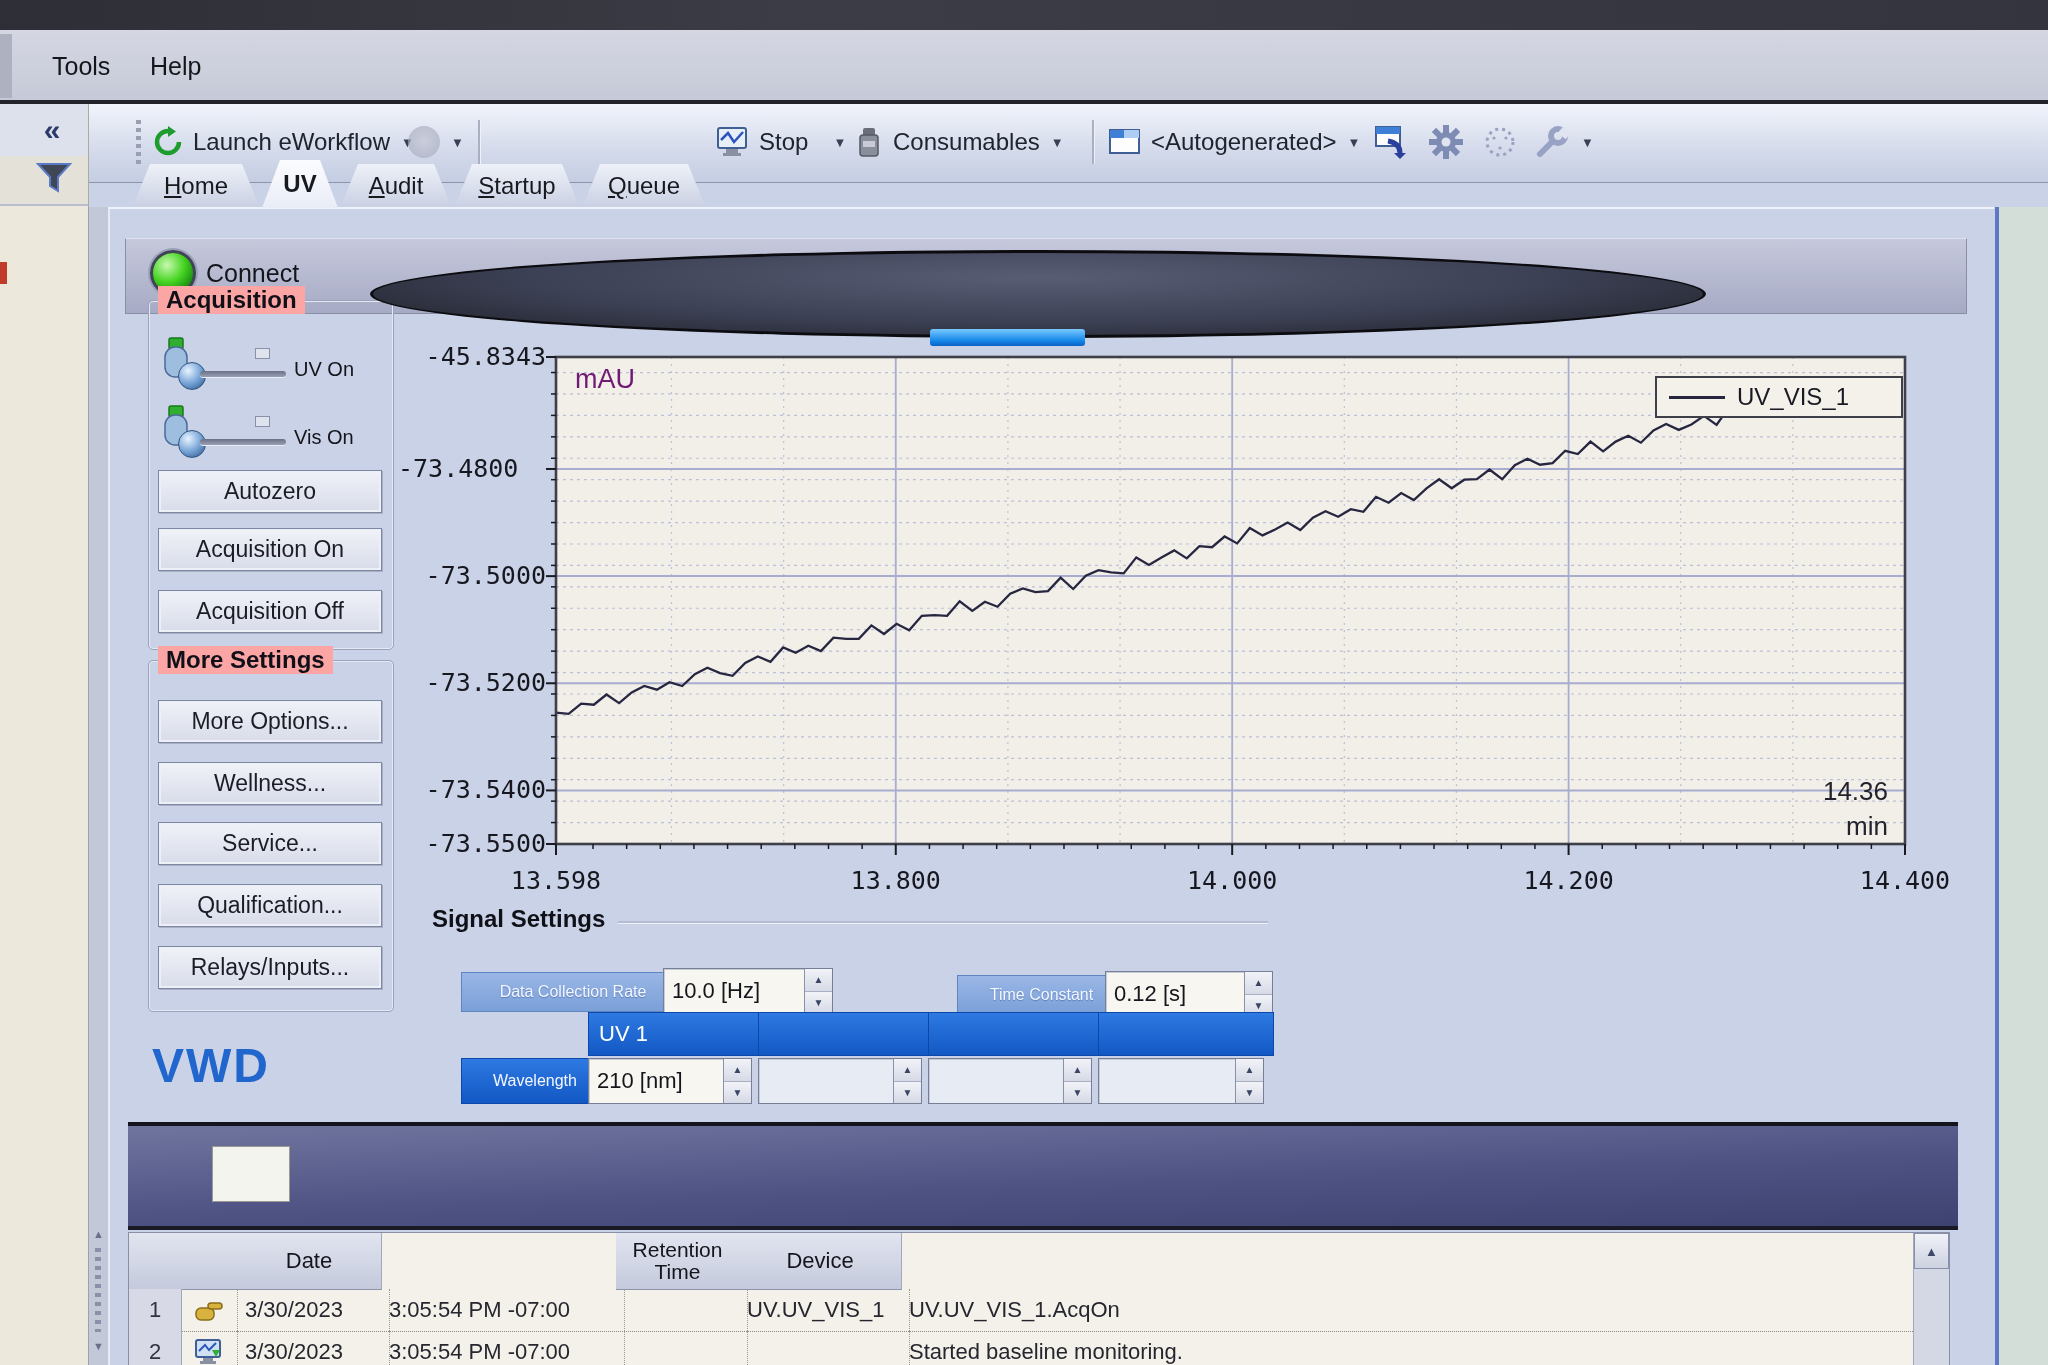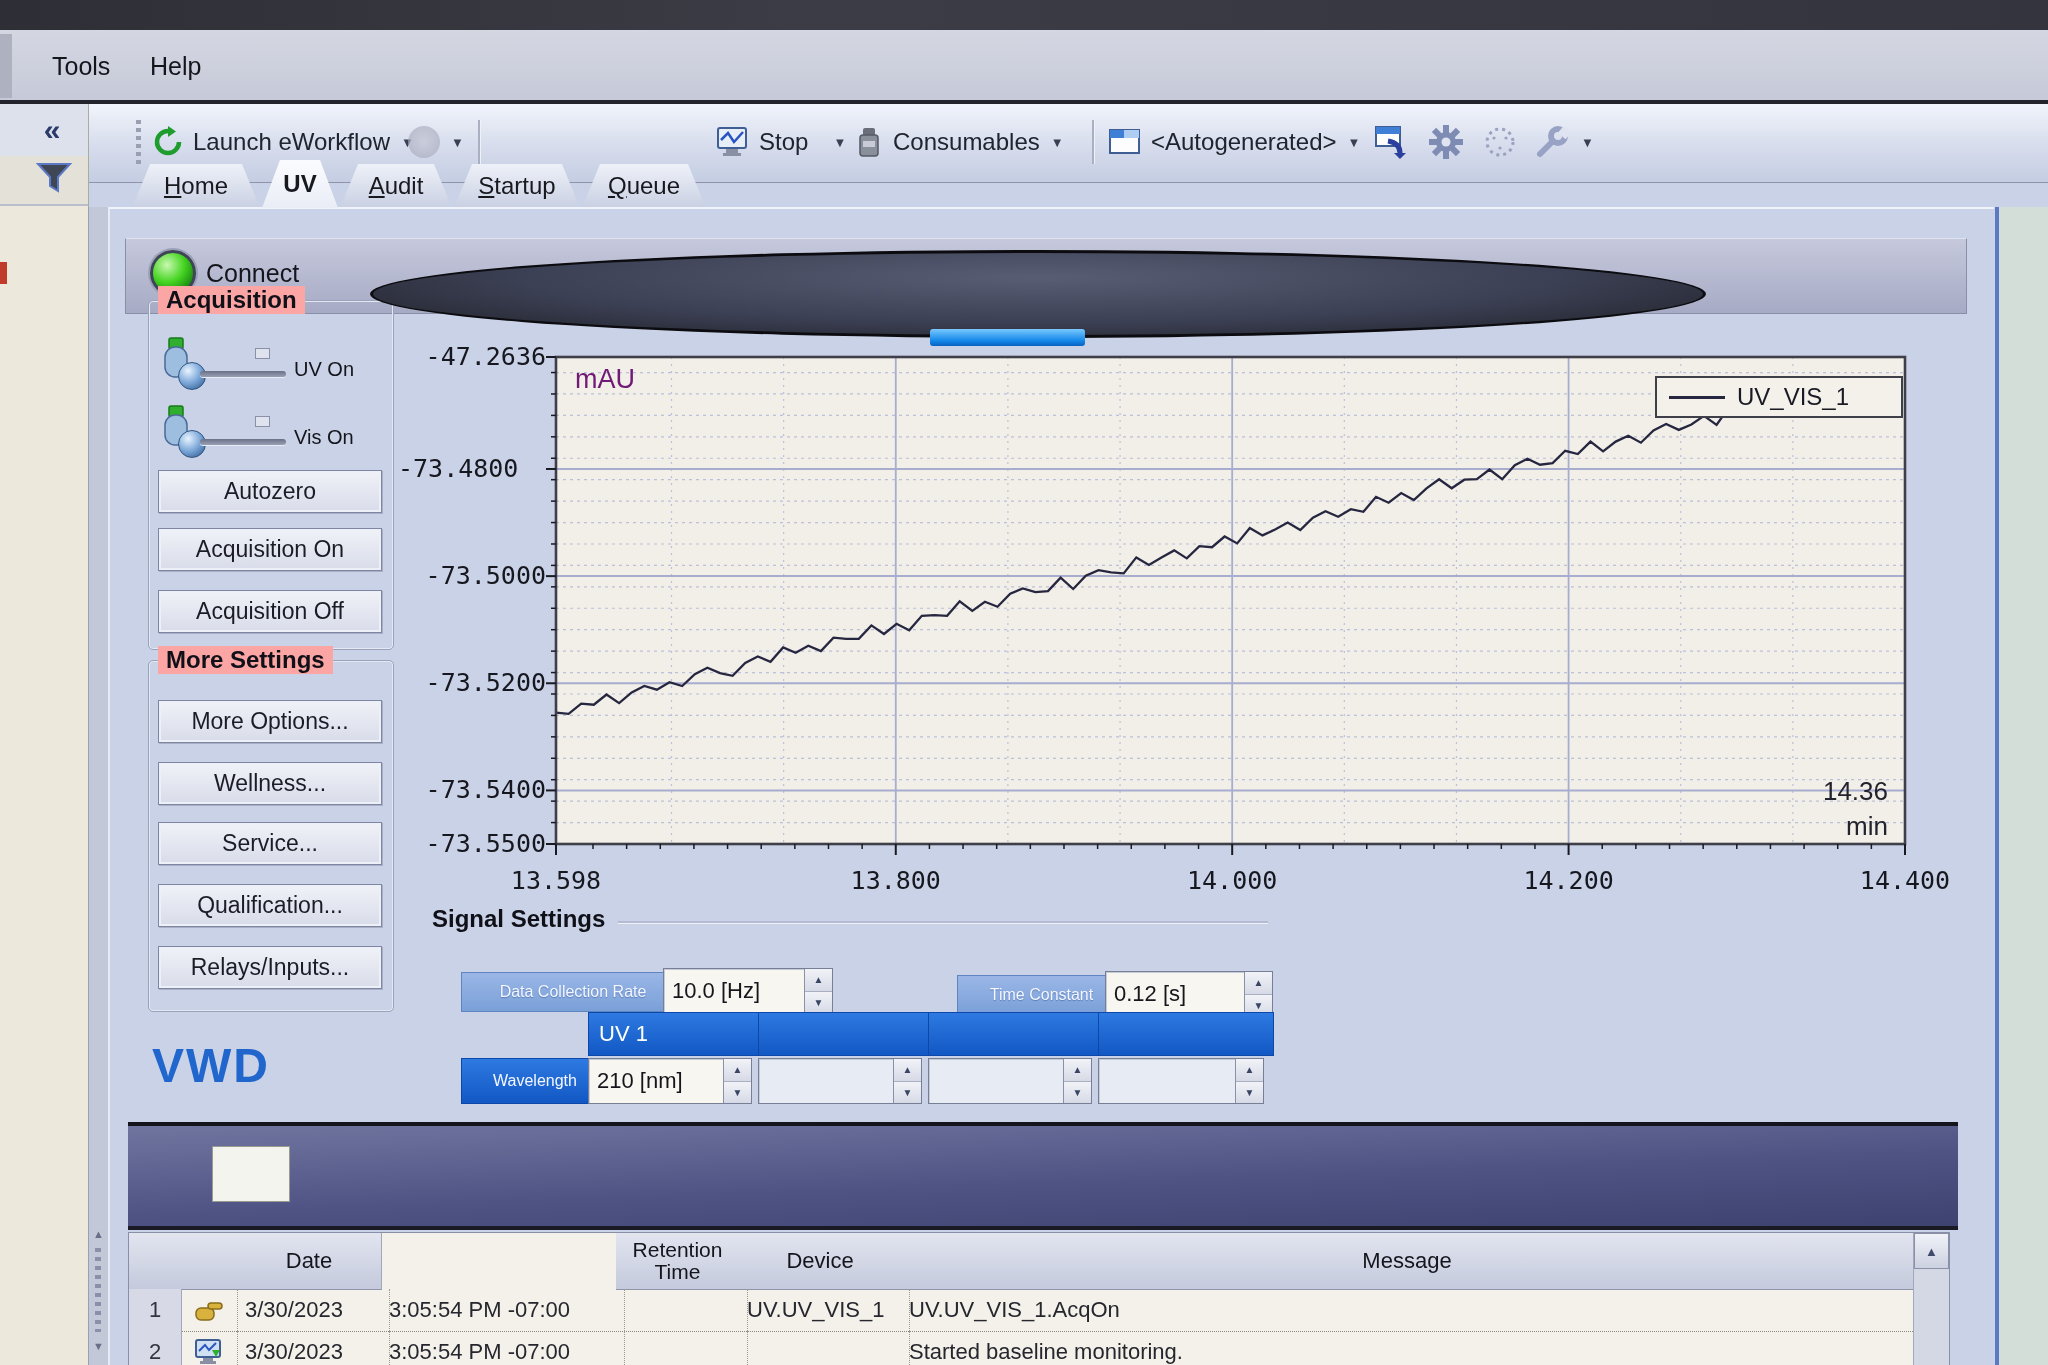--- a/index.html
+++ b/index.html
@@ -409,21 +409,21 @@
 <div class="abs" id="mau-label">mAU</div>
 <div class="abs" id="legend">
   <span class="line-sample"></span>
   <span class="leg-text">UV_VIS_1</span>
 </div>
 <div class="abs" id="cursor-box">
   <div>14.36</div>
   <div>min</div>
 </div>
 <div class="abs" id="chart-labels">
-    <div class="axis-lab" style="left: 398px; width: 148px; text-align: right; top: 342px;">-47.2636</div>
+    <div class="axis-lab" style="left: 398px; width: 148px; text-align: right; top: 342px;">-45.8343</div>
     <div class="axis-lab" style="left: 398px; width: 148px; top: 453.972px;">-73.4800</div>
     <div class="axis-lab" style="left: 398px; width: 148px; text-align: right; top: 561.123px;">-73.5000</div>
     <div class="axis-lab" style="left: 398px; width: 148px; text-align: right; top: 668.274px;">-73.5200</div>
     <div class="axis-lab" style="left: 398px; width: 148px; text-align: right; top: 775.425px;">-73.5400</div>
     <div class="axis-lab" style="left: 398px; width: 148px; text-align: right; top: 829px;">-73.5500</div>
     <div class="axis-lab" style="left: 494px; width: 124px; text-align: center; top: 866px;">13.598</div>
     <div class="axis-lab" style="left: 833.773px; width: 124px; text-align: center; top: 866px;">13.800</div>
     <div class="axis-lab" style="left: 1170.18px; width: 124px; text-align: center; top: 866px;">14.000</div>
     <div class="axis-lab" style="left: 1506.59px; width: 124px; text-align: center; top: 866px;">14.200</div>
     <div class="axis-lab" style="left: 1843px; width: 124px; text-align: center; top: 866px;">14.400</div>
@@ -488,21 +488,20 @@
 
 <div class="abs" id="dark-band"></div>
 <div class="abs" id="band-box"></div>
 
 <div class="abs" id="log-table">
   <div class="th" style="left:0;width:52px;"></div>
   <div class="th" style="left:52px;width:56px;"></div>
   <div class="th" style="left:108px;width:144px;">Date</div>
   <div class="th" style="left:487px;width:123px;font-size:21px;">Retention Time</div>
   <div class="th" style="left:610px;width:162px;">Device</div>
-  <div class="th" style="left:772px;width:1012px;">Message</div>
 
   <div class="tr" style="top:56px;">
     <div class="td rownum center" style="left:0;width:52px;">1</div>
     <div class="td center" style="left:52px;width:56px;">
       <svg width="32" height="28" viewBox="0 0 32 28">
           <g fill="#d9b13d" stroke="#8a6d1a" stroke-width="1.5">
             <rect x="3" y="12" width="18" height="12" rx="5"></rect>
             <rect x="15" y="7" width="14" height="6" rx="3"></rect>
           </g>
         </svg>

